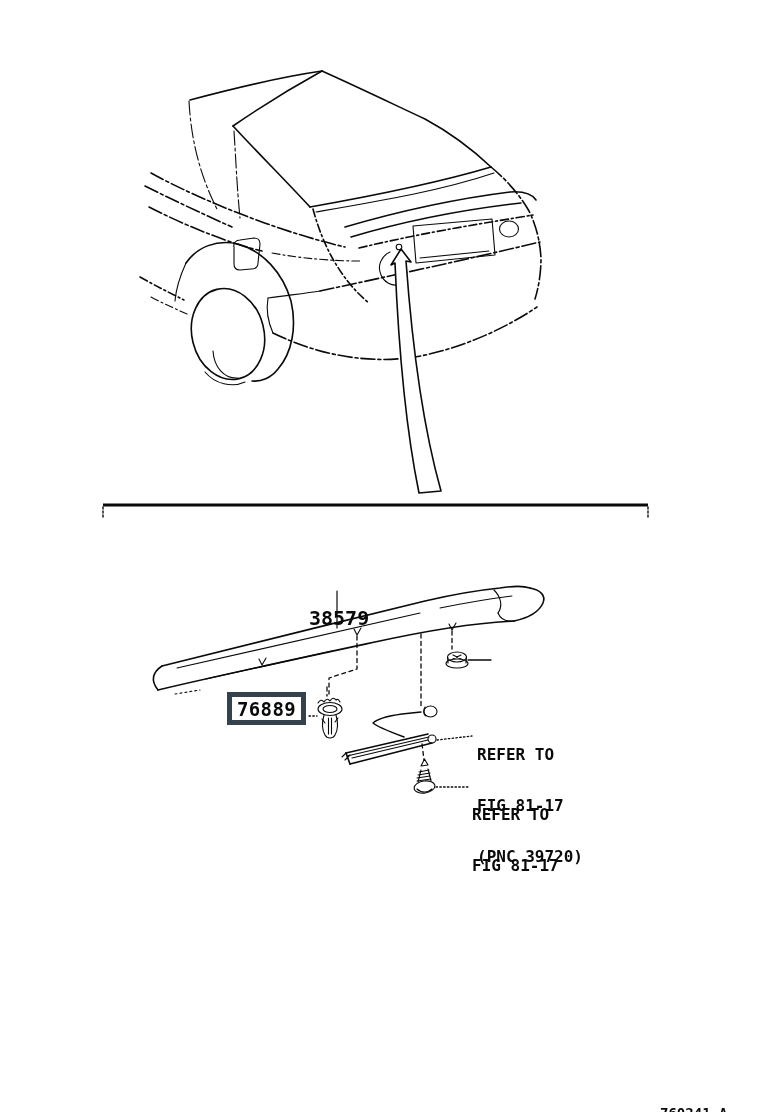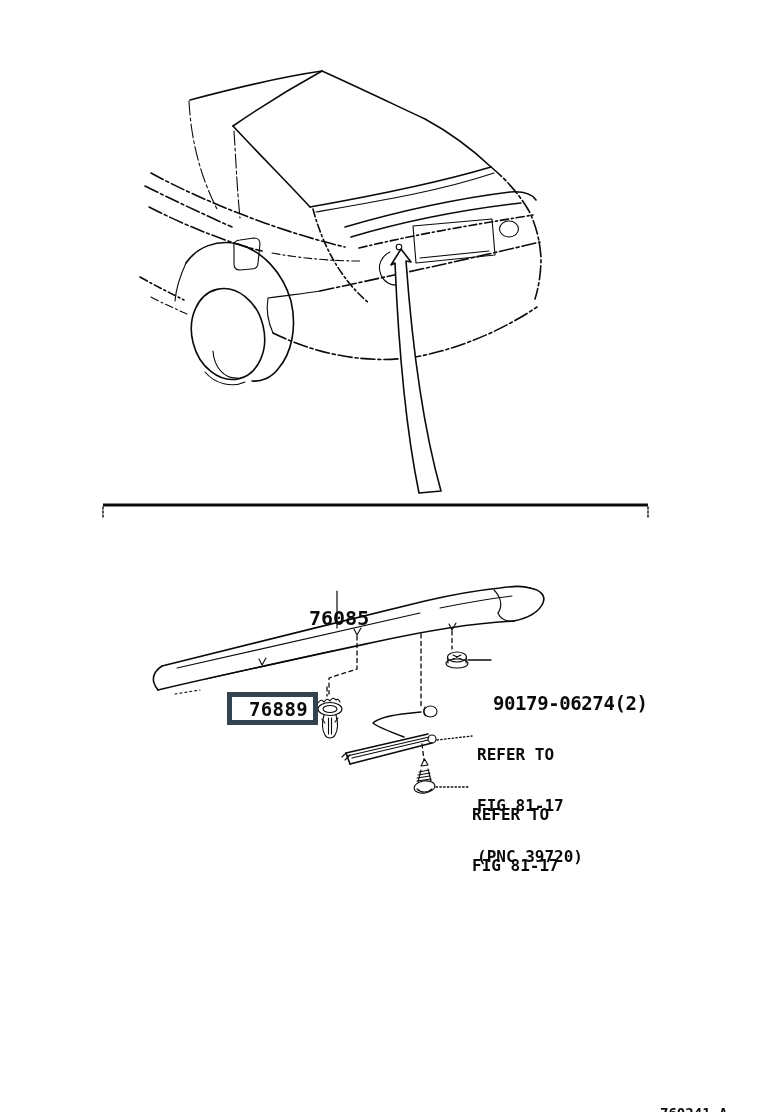--- a/index.html
+++ b/index.html
@@ -23,21 +23,21 @@
   #lbl-76085 { left:309px; top:563px; font-size:20px; line-height:22px; }
   #lbl-nut   { left:493px; top:648px; font-size:19px; line-height:22px; letter-spacing:-0.4px; }
   #ref1 { left:477px; top:712px; font-size:16px; line-height:17px; }
   #ref2 { left:472px; top:772px; font-size:16px; line-height:17px; }
   #figcode { left:660px; top:1073px; font-size:14px; line-height:16px; }
 
   .hl-box {
     position:absolute; left:227px; top:692px; width:69px; height:23px;
     border:5px solid #33424c; background:#ffffff;
     display:flex; align-items:center; justify-content:center;
-    font-size:19px; font-weight:bold; letter-spacing:0.4px;padding-left:12px;
+    font-size:19px; font-weight:bold; letter-spacing:0.4px;
   }
 </style>
 </head>
 <body>
 
 <div class="page">
 
   <svg class="art" viewBox="0 0 760 1112">
 
     <g>
@@ -154,26 +154,23 @@
     <g>
       <path class="ln thin" d="M421,766 L428,765 L424.5,759 Z"></path>
       <path class="ln thin" d="M421,770 L418,782 M428,769 L431,781"></path>
       <path class="ln thin" d="M419,772 L429,770 M418,775 L430,773 M417,778 L430,776 M417,781 L431,779"></path>
       <ellipse class="ln thin" cx="424.5" cy="787" rx="10.5" ry="6" transform="rotate(-8 424.5 787)"></ellipse>
       <path class="ln thin" d="M417,789 C421,793 428,793 432,789"></path>
     </g>
   </svg>
 
   <div class="lbl" id="lbl-76085">
-    <span>76085</span>
+    <span>38579</span>
   </div>
 
-  <div class="lbl" id="lbl-nut">
-    <span>90179-06274(2)</span>
-  </div>
 
   <div class="hl-box">
     <span>76889</span>
   </div>
 
   <div class="lbl" id="ref1">
     <span>REFER TO</span>
     <span>FIG 81-17</span>
     <span>(PNC 39720)</span>
   </div>

